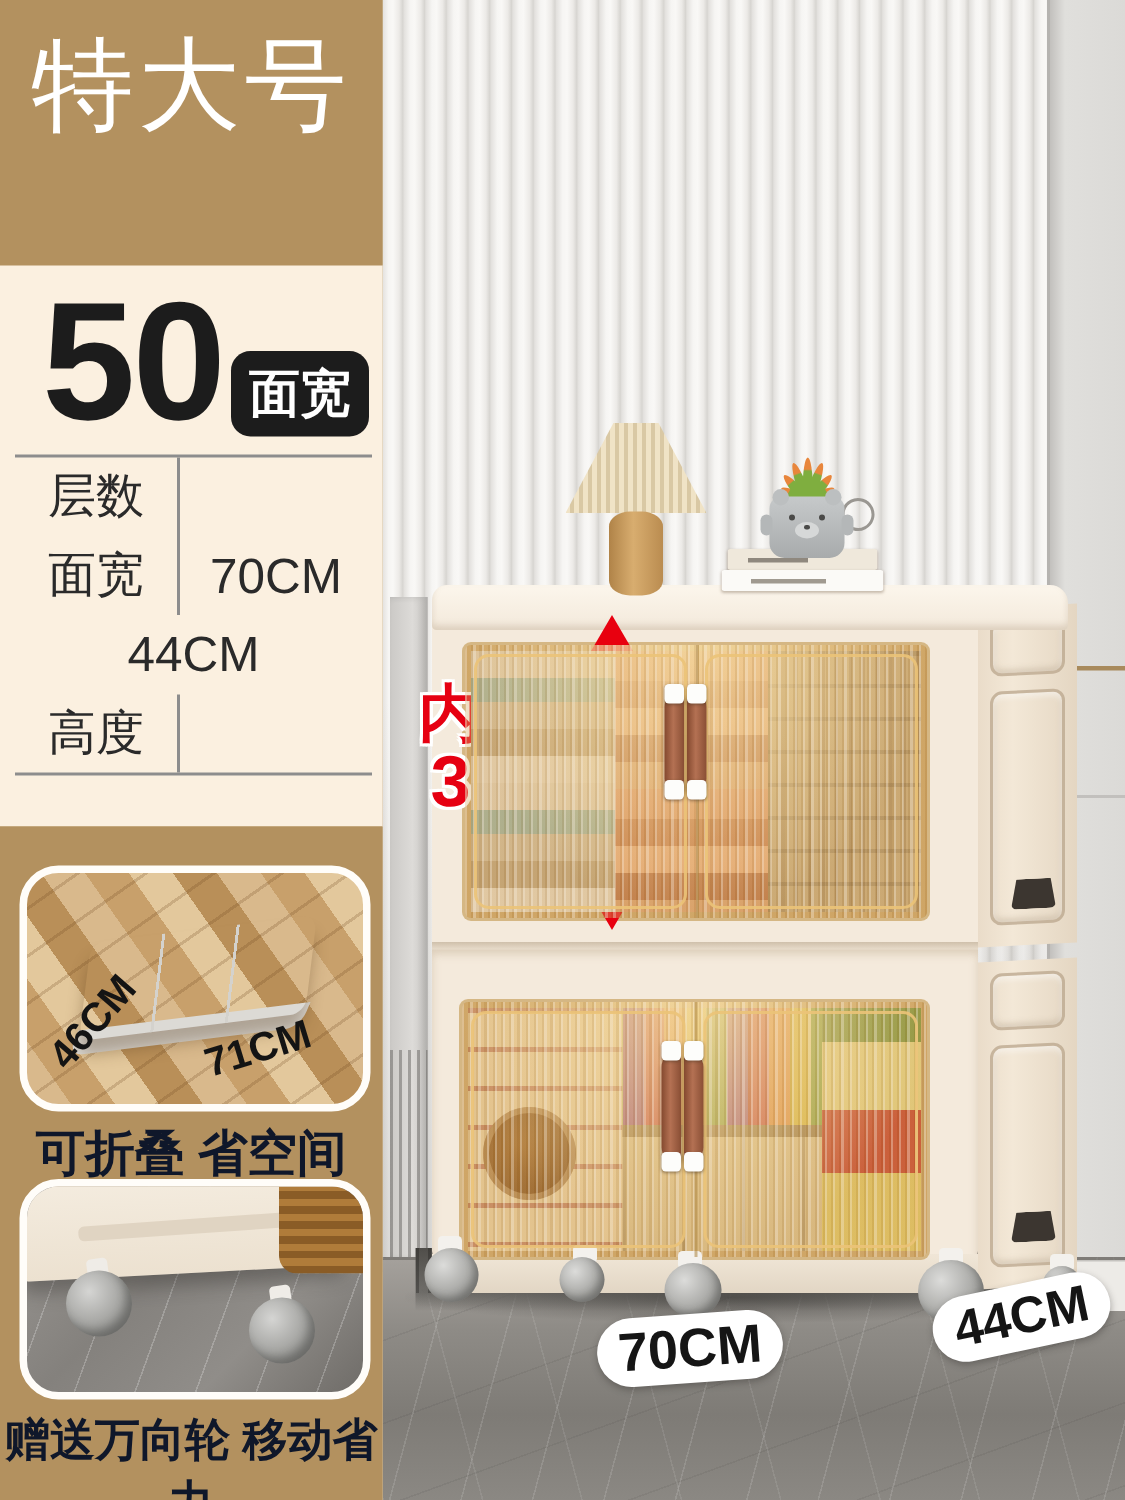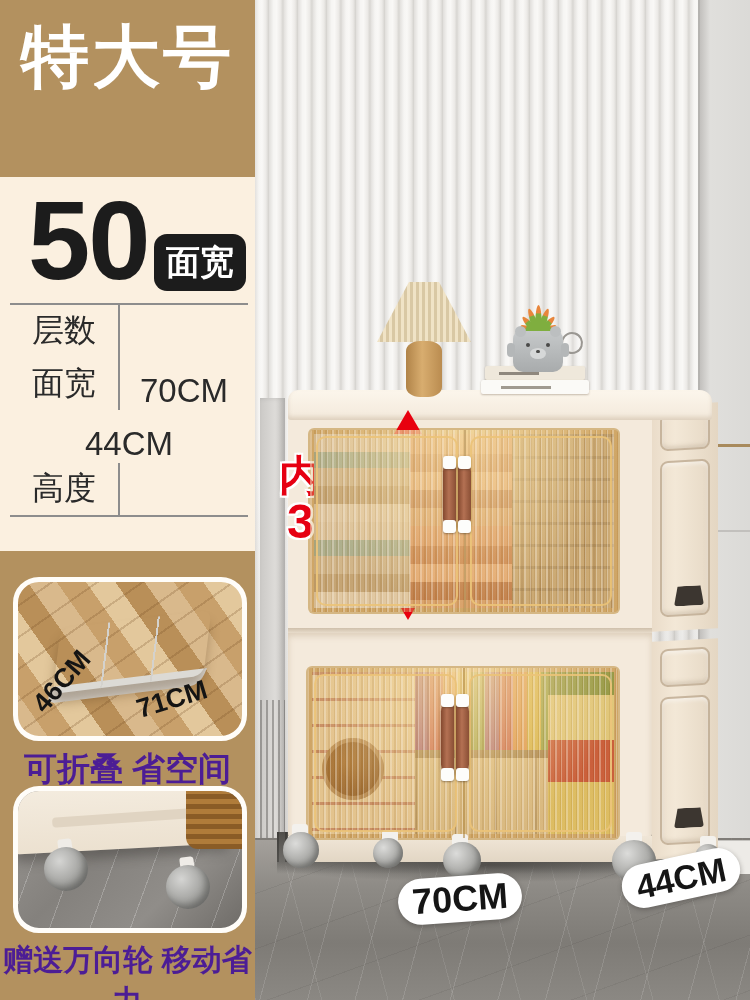--- a/index.html
+++ b/index.html
@@ -134,45 +134,45 @@
   .red-text-2 { left:32px; top:494px; font-size:48px; }
 
   .dim-pill { background:#fff; border-radius:24px; display:flex; align-items:center; justify-content:center;
     font-weight:900; color:#151515; box-shadow:0 2px 5px rgba(40,38,35,0.35); z-index:9; }
   .pill-70 { left:143px; top:876px; width:124px; height:46px; font-size:36px; transform:rotate(-4deg); }
   .pill-44 { left:366px; top:856px; width:120px; height:44px; font-size:34px; transform:rotate(-12deg); }
 
   
   .left-col { left:0; top:0; width:255px; height:1000px; background:#b3915f; }
   .banner { left:0; top:0; width:255px; height:177px; background:#b3915f; }
-  .banner-title { left:0; top:12px; width:255px; text-align:center; color:#fff; font-size:68px; font-weight:700; letter-spacing:3px; }
+  .banner-title { left:0; top:12px; width:255px; text-align:center; color:#fff; font-size:68px; font-weight:400; letter-spacing:3px; }
   .variant-pill { left:24px; top:106px; width:208px; height:47px; background:#fdf3e4; border-radius:24px;
     display:flex; align-items:center; justify-content:center; color:#222; font-size:31px; font-weight:800; }
   .spec-panel { left:0; top:177px; width:255px; height:374px; background:#fbf0e0; }
   .big-num { left:28px; top:8px; font-size:112px; font-weight:800; color:#1c1c1c; line-height:1; letter-spacing:-2px; }
   .unit-pill { left:154px; top:57px; width:92px; height:57px; background:#1c1c1c; border-radius:13px;
     display:flex; align-items:center; justify-content:center; color:#fff; font-size:34px; font-weight:800; }
   .spec-table { left:10px; top:126px; width:238px; height:214px; border-top:2px solid #8d8d8d; border-bottom:2px solid #8d8d8d;
     display:flex; flex-direction:column; }
-  .spec-row { flex:1; display:flex; align-items:flex-end; }
+  .spec-row { flex:1; display:flex; align-items:center; }
   .spec-label { width:110px; text-align:center; font-size:32px; color:#2a2a2a; border-right:2px solid #8d8d8d; height:100%; display:flex; align-items:center; justify-content:center; }
   .spec-value { flex:1; text-align:center; font-size:33px; color:#2a2a2a; }
   .features { left:0; top:551px; width:255px; height:449px; background:#b3915f; }
   .thumb { position:absolute; left:13px; width:234px; border:5px solid #fffdf9; border-radius:26px; overflow:hidden; }
   .thumb1 { top:26px; height:164px;
     background:repeating-linear-gradient(55deg,#d9b98c 0 24px,#c8a06b 24px 48px,#e3c89c 48px 72px,#b98f58 72px 96px); }
   .thumb1-grain { position:absolute; inset:0; background:repeating-linear-gradient(-35deg,rgba(110,70,30,0.22) 0 2px,transparent 2px 26px); }
   .folded-box { position:absolute; left:38px; top:38px; width:152px; height:64px; background:linear-gradient(180deg,#fdfdfc,#eceae6);
     border-radius:10px; transform:rotate(-7deg) skewX(-14deg); box-shadow:0 10px 10px rgba(90,60,30,0.35);
     background-image:linear-gradient(90deg,transparent 0 48px,#d4d2cd 48px 50px,transparent 50px 98px,#d4d2cd 98px 100px,transparent 100px); }
   .folded-box-side { position:absolute; left:30px; top:96px; width:156px; height:16px; background:#dcdad5; border-radius:0 0 10px 10px; transform:rotate(-7deg) skewX(-30deg); }
   .dim-rot { position:absolute; color:#141414; font-weight:900; font-size:27px; white-space:nowrap; }
   .dim-46 { left:8px; top:84px; transform:rotate(-49deg); }
   .dim-71 { left:118px; top:102px; transform:rotate(-17deg); }
-  .feat-caption { position:absolute; width:255px; text-align:center; color:#4c1d95; font-weight:800; }
+  .feat-caption { position:absolute; width:255px; text-align:center; color:#0f172a; font-weight:800; }
   .cap1 { top:196px; font-size:33px; }
   .cap2 { top:389px; font-size:30px; }
   .thumb2 { top:235px; height:147px; background:linear-gradient(135deg,#9b9894 0%,#84817d 40%,#908d89 70%,#6f6c68 100%); }
   .thumb2-veins { position:absolute; inset:0; background:repeating-linear-gradient(110deg,rgba(255,255,255,0.22) 0 1px,transparent 1px 38px); }
   .mini-cab { position:absolute; left:-6px; top:-8px; width:216px; height:66px; background:linear-gradient(180deg,#f4ecdf,#ece1d0); transform:rotate(-3deg); border-radius:0 0 6px 6px; box-shadow:0 8px 12px rgba(40,38,34,0.35); }
   .mini-cab-line { position:absolute; left:40px; top:30px; width:150px; height:10px; background:#e0d4c2; border-radius:4px; transform:rotate(-1deg); }
   .basket { position:absolute; right:0; top:0; width:56px; height:58px; border-radius:0 0 0 12px;
     background:repeating-linear-gradient(0deg,#8a5c26 0 5px,#b07c3a 5px 10px);
     background-image:repeating-linear-gradient(0deg,#8a5c26 0 5px,#b07c3a 5px 10px),repeating-linear-gradient(90deg,rgba(255,230,180,0.25) 0 3px,transparent 3px 8px); }
   .mini-caster { position:absolute; }

